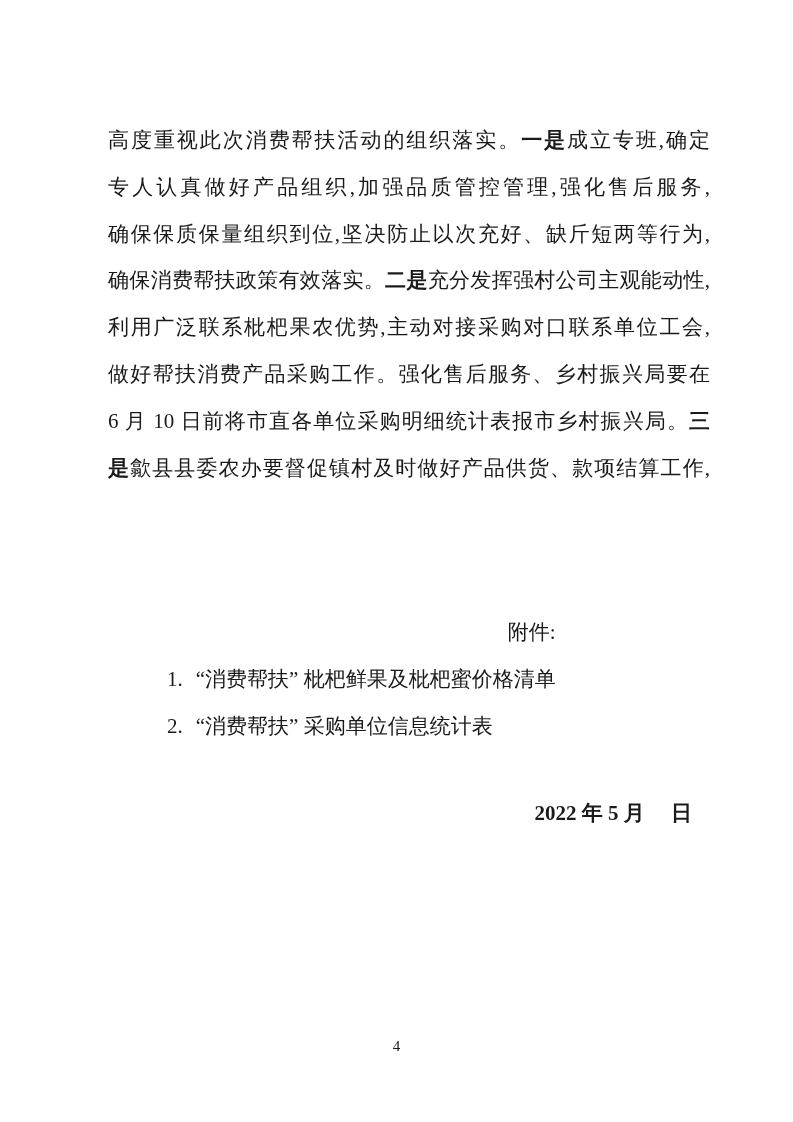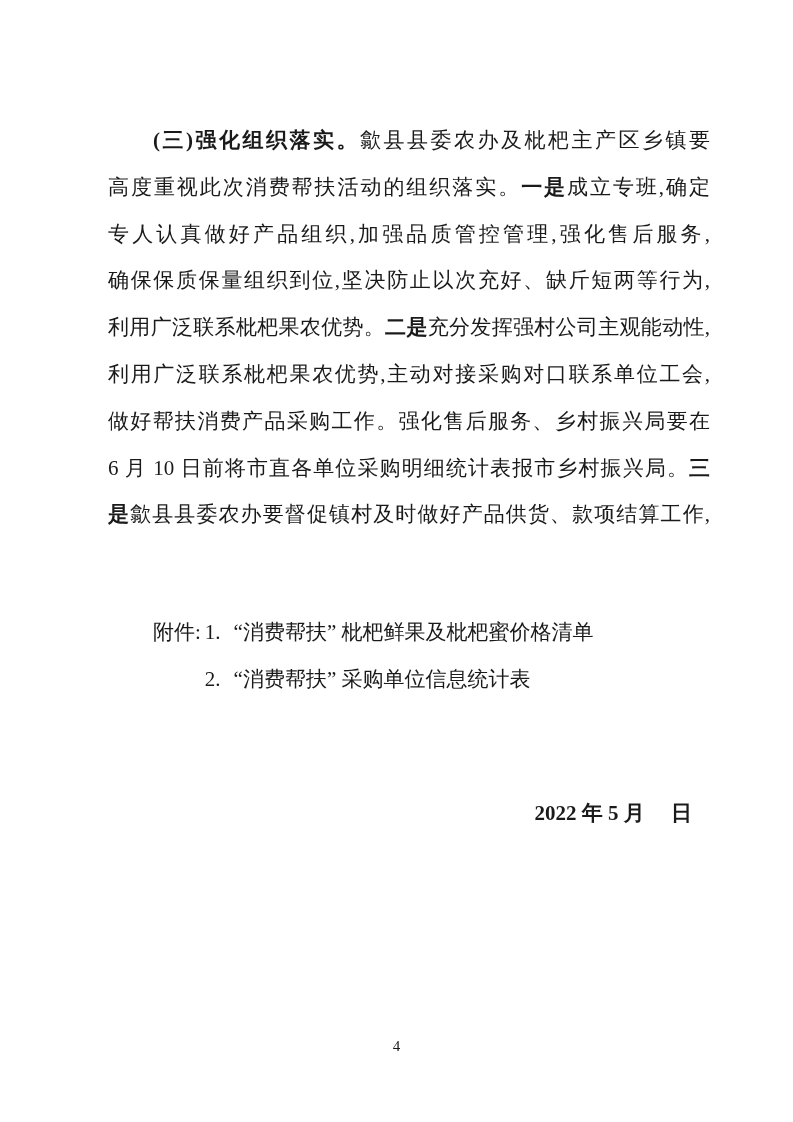--- a/index.html
+++ b/index.html
@@ -28,24 +28,25 @@
     white-space: nowrap;
   }
   .line.indent { padding-left: 45px; }
   .run-bold { font-weight: bold; }
   .attachments {
     position: absolute;
     left: 153px;
     top: 609px;
     font-size: 21px;
     display: flex;
-    align-items: flex-start;
+    align-items: flex-end;
+    flex-direction: column;
   }
   .att-label { line-height: 47px; white-space: nowrap; }
-  .att-items { margin-left: 4px; }
+  .att-items { margin-left: 14px; }
   .att-item { line-height: 47px; white-space: nowrap; }
   .att-num { margin-right: 13px; }
   .date-line {
     position: absolute;
     top: 790px;
     right: 101px;
     font-size: 21px;
     line-height: 47px;
     white-space: pre;
     font-weight: bold;
@@ -59,25 +60,24 @@
     font-size: 15px;
     line-height: 20px;
   }
 </style>
 </head>
 <body>
 
 <div class="page">
 
   <div class="body-text" id="paragraph">
-      <div class="line indent"><span class="run-bold">(三)强化组织落实。</span><span class="run">歙县县委农办及枇杷主产区乡镇要</span></div>
       <div class="line"><span class="run">高度重视此次消费帮扶活动的组织落实。</span><span class="run-bold">一是</span><span class="run">成立专班,确定</span></div>
       <div class="line"><span class="run">专人认真做好产品组织,加强品质管控管理,强化售后服务,</span></div>
       <div class="line"><span class="run">确保保质保量组织到位,坚决防止以次充好、缺斤短两等行为,</span></div>
-      <div class="line"><span class="run">利用广泛联系枇杷果农优势。</span><span class="run-bold">二是</span><span class="run">充分发挥强村公司主观能动性,</span></div>
+      <div class="line"><span class="run">确保消费帮扶政策有效落实。</span><span class="run-bold">二是</span><span class="run">充分发挥强村公司主观能动性,</span></div>
       <div class="line"><span class="run">利用广泛联系枇杷果农优势,主动对接采购对口联系单位工会,</span></div>
       <div class="line"><span class="run">做好帮扶消费产品采购工作。强化售后服务、乡村振兴局要在</span></div>
       <div class="line"><span class="run">6 月 10 日前将市直各单位采购明细统计表报市乡村振兴局。</span><span class="run-bold">三</span></div>
       <div class="line"><span class="run-bold">是</span><span class="run">歙县县委农办要督促镇村及时做好产品供货、款项结算工作,</span></div>
     </div>
 
   <div class="attachments">
     <span class="att-label">附件:</span>
     <div class="att-items" id="att-items">
         <div class="att-item"><span class="att-num">1.</span><span>“消费帮扶” 枇杷鲜果及枇杷蜜价格清单</span></div>

